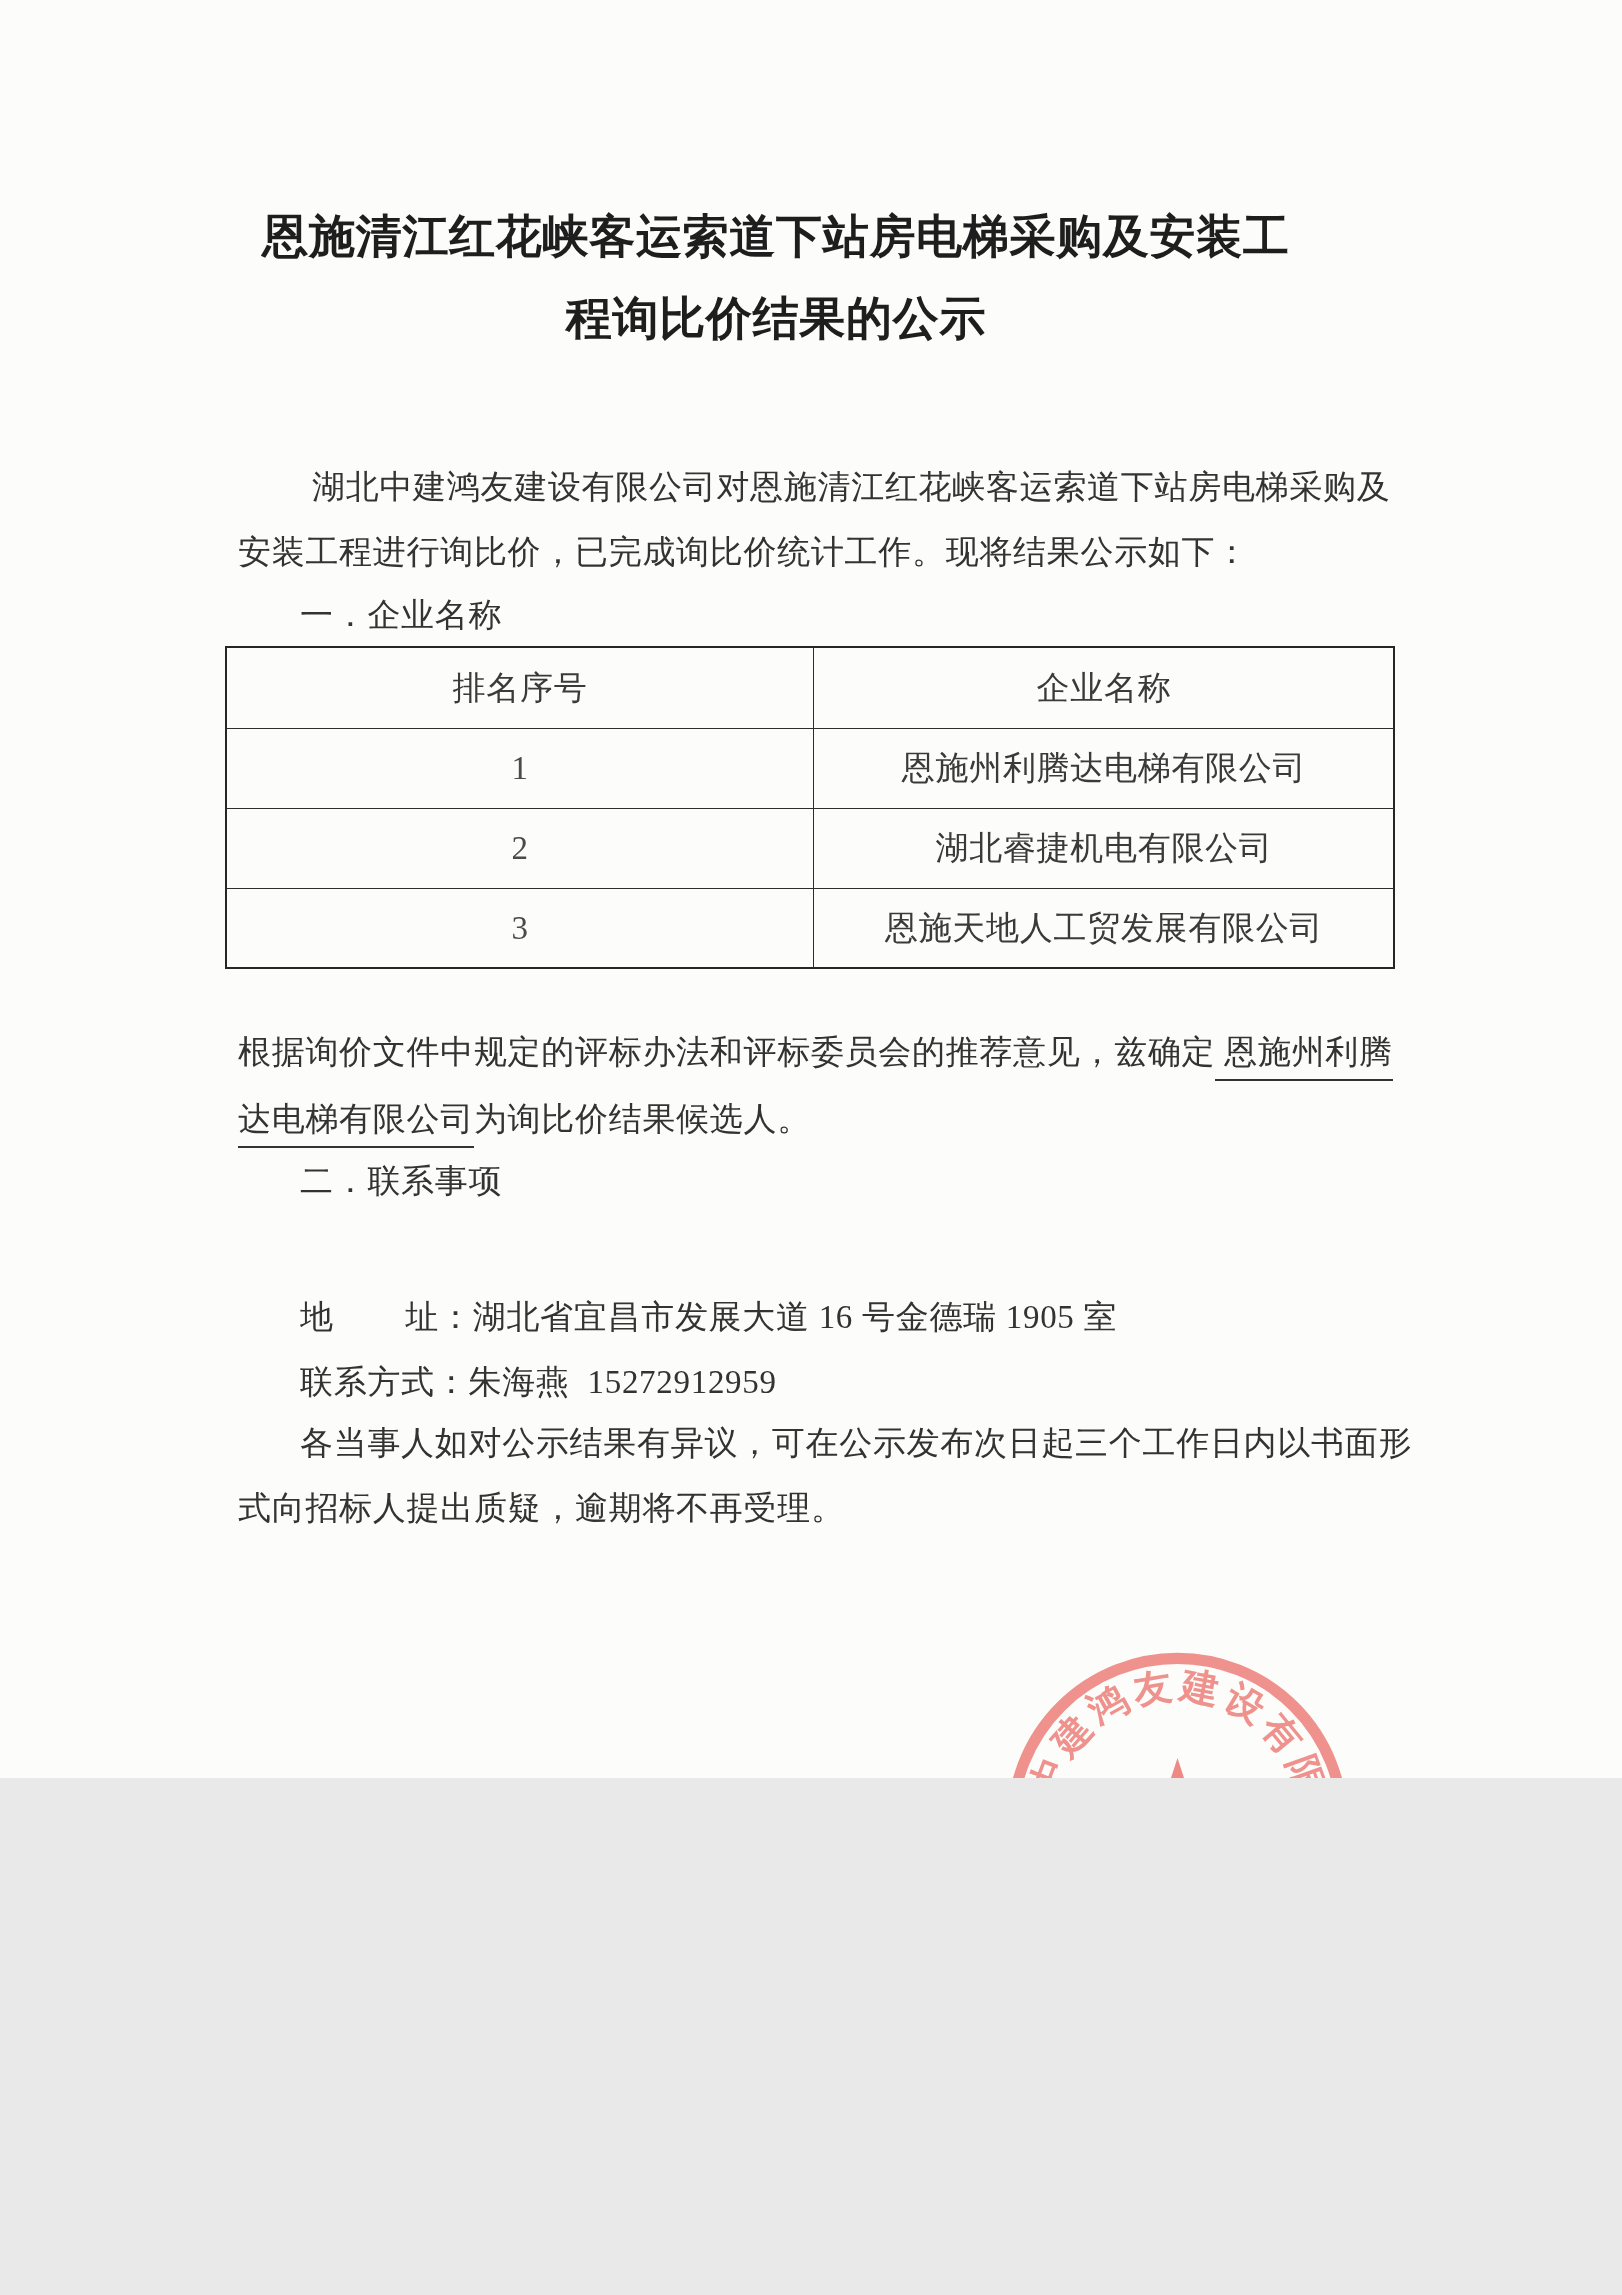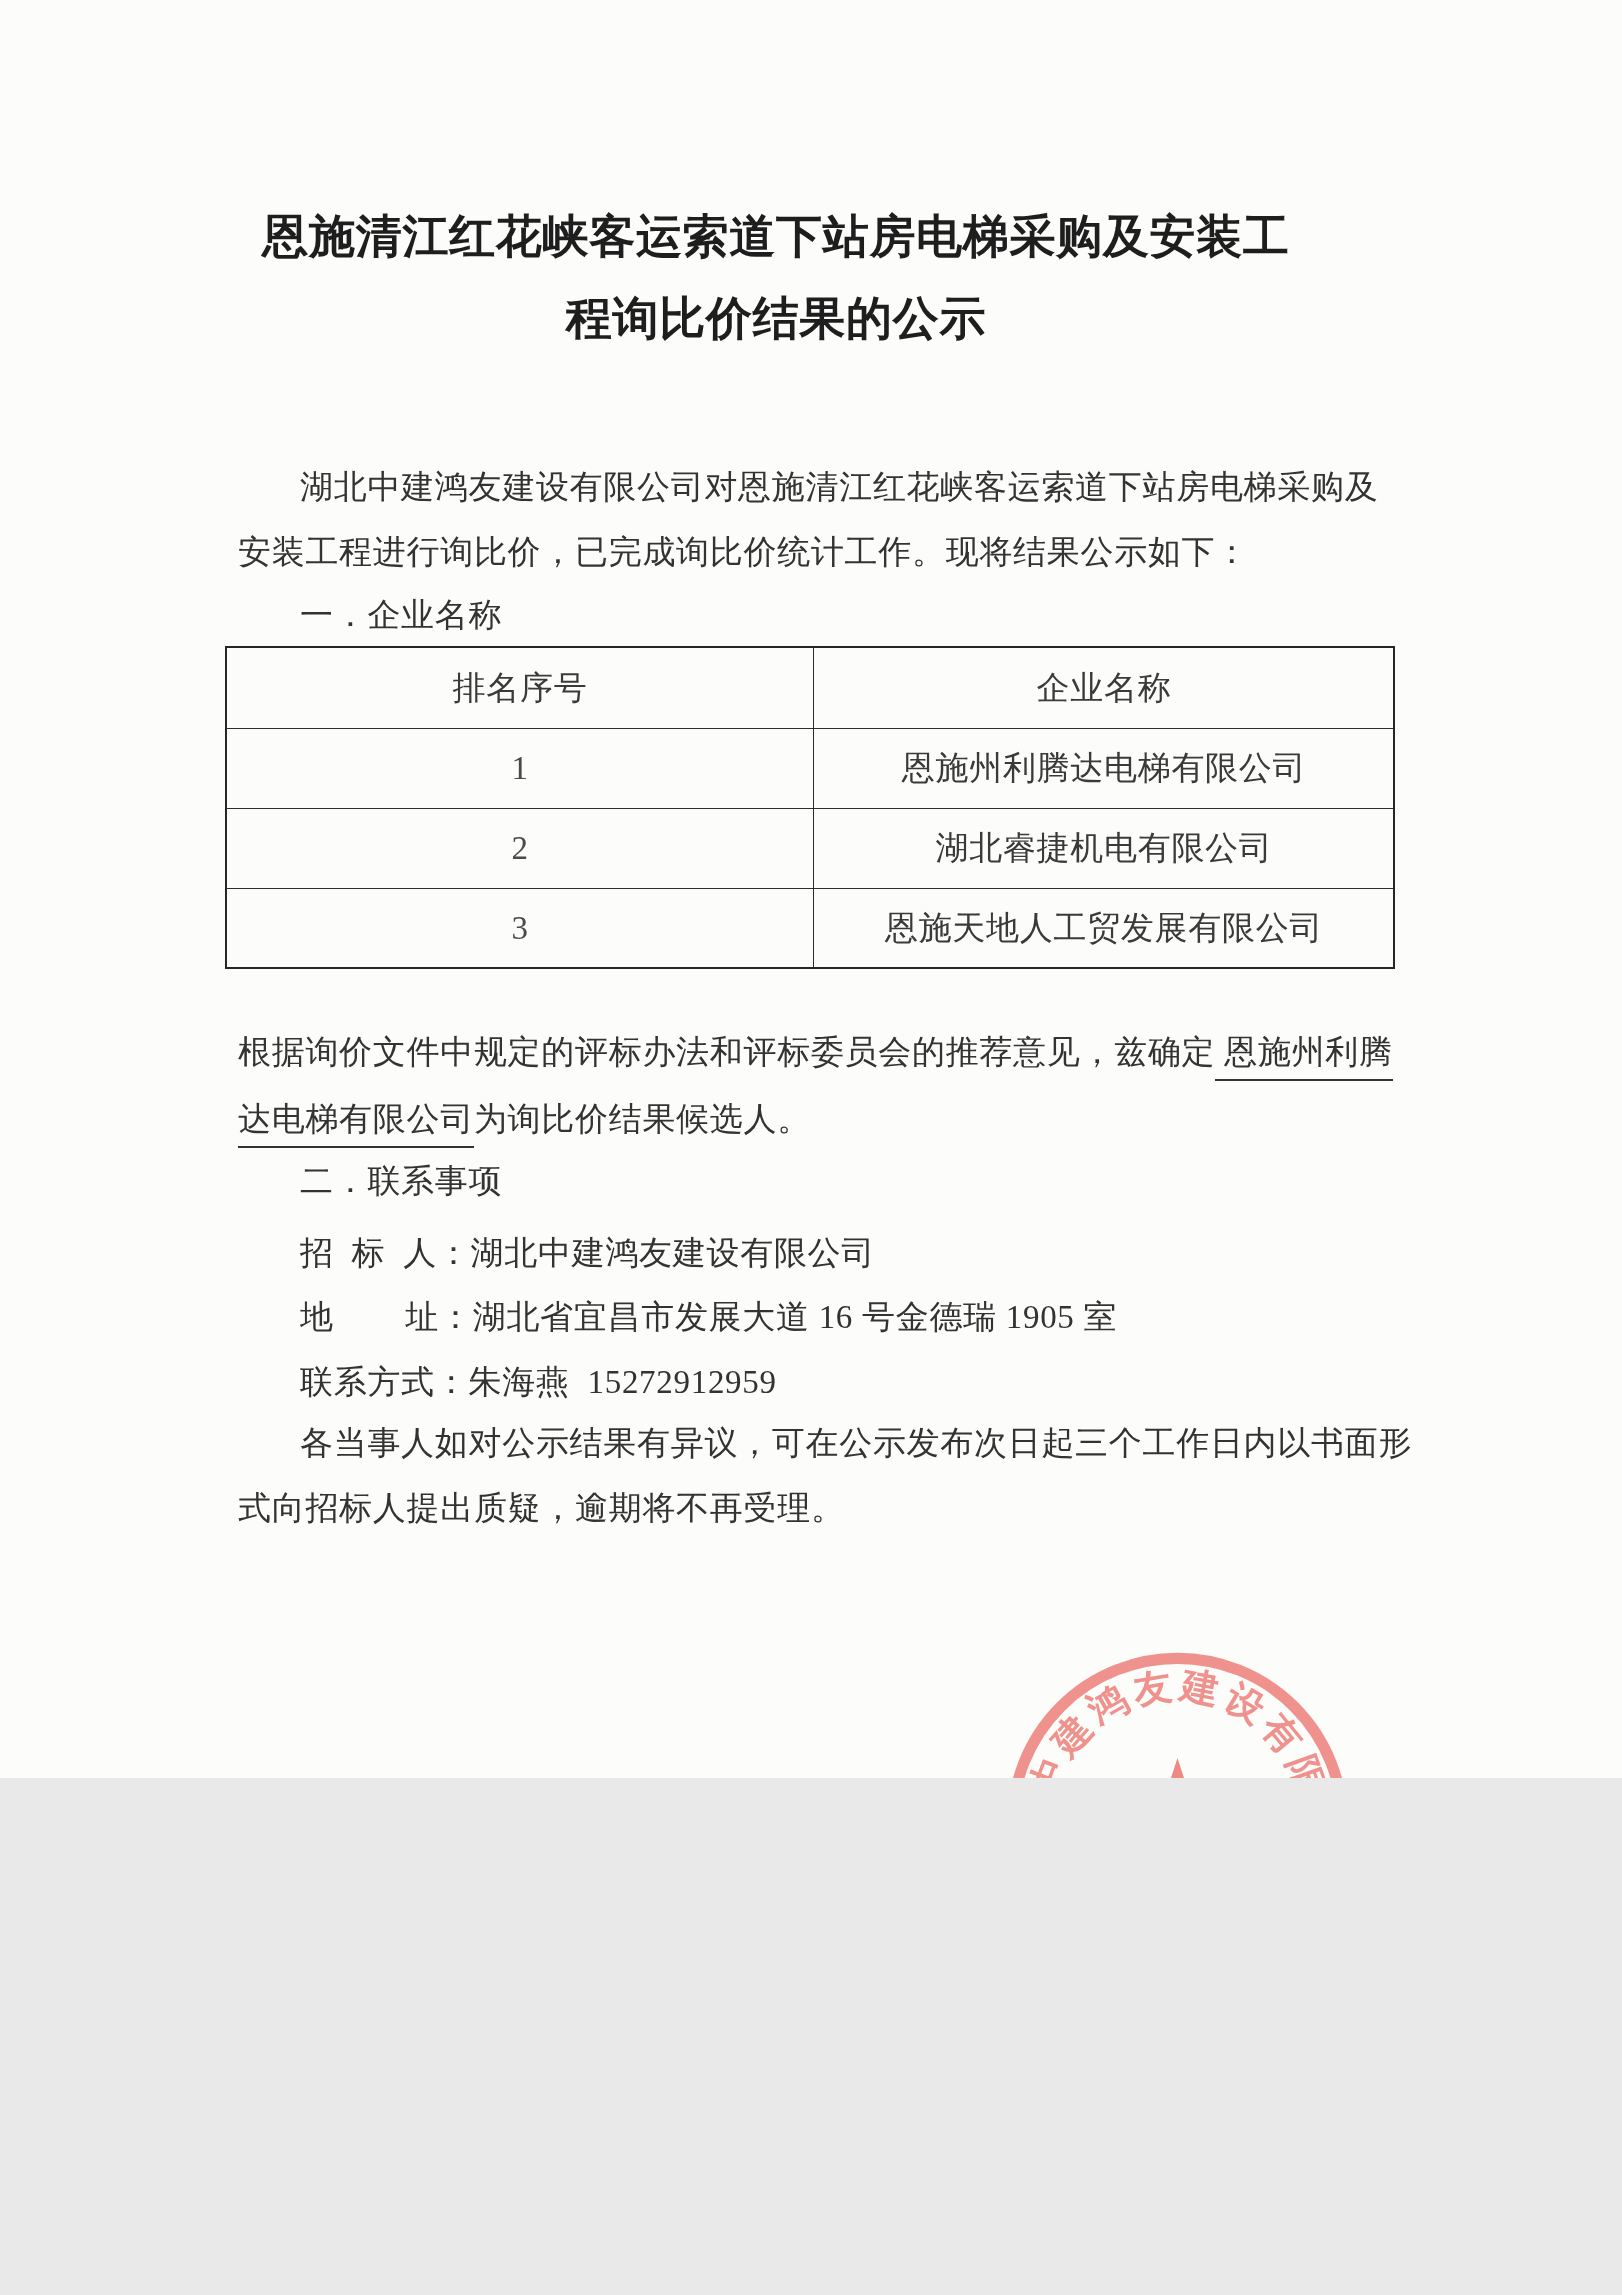--- a/index.html
+++ b/index.html
@@ -73,21 +73,21 @@
 </head>
 <body>
 
 <div class="page">
 
   <div class="title-block">
     <div class="title-line">恩施清江红花峡客运索道下站房电梯采购及安装工</div>
     <div class="title-line">程询比价结果的公示</div>
   </div>
 
-  <div class="line" style="left:300px;top:455px;">湖北中建鸿友建设有限公司对恩施清江红花峡客运索道下站房电梯采购及</div>
+  <div class="line" style="left:312px;top:455px;">湖北中建鸿友建设有限公司对恩施清江红花峡客运索道下站房电梯采购及</div>
   <div class="line" style="left:238px;top:520px;">安装工程进行询比价，已完成询比价统计工作。现将结果公示如下：</div>
 
   <div class="line" style="left:300px;top:583px;">一．企业名称</div>
 
   <div class="result-table">
     <div class="cell first-row">排名序号</div>
     <div class="cell first-row col2">企业名称</div>
 
     <div class="cell rank-cell">1</div>
     <div class="cell col2">恩施州利腾达电梯有限公司</div>
@@ -97,21 +97,20 @@
 
     <div class="cell rank-cell">3</div>
     <div class="cell col2">恩施天地人工贸发展有限公司</div>
   </div>
 
   <div class="line" style="left:238px;top:1020px;"><span>根据询价文件中规定的评标办法和评标委员会的推荐意见，兹确定</span><span class="u"> 恩施州利腾</span></div>
   <div class="line" style="left:238px;top:1087px;text-align:right;"><span class="u">达电梯有限公司</span><span>为询比价结果候选人。</span></div>
 
   <div class="line" style="left:300px;top:1149px;">二．联系事项</div>
 
-  <div class="line" style="left:300px;top:1221px;"><span>招  标  人：</span><span>湖北中建鸿友建设有限公司</span></div>
   <div class="line" style="left:300px;top:1285px;"><span>地        址：</span><span>湖北省宜昌市发展大道 16 号金德瑞 1905 室</span></div>
   <div class="line" style="left:300px;top:1350px;"><span>联系方式：</span><span>朱海燕  15272912959</span></div>
 
   <div class="line" style="left:300px;top:1411px;">各当事人如对公示结果有异议，可在公示发布次日起三个工作日内以书面形</div>
   <div class="line" style="left:238px;top:1476px;">式向招标人提出质疑，逾期将不再受理。</div>
 
   <div class="sig-line" style="left:913px;top:1795px;">湖北中建鸿友建设有限公司</div>
   <div class="sig-line" style="left:1016px;top:1861px;">2022 年 8 月 2 日</div>
 
   <svg class="seal" viewBox="0 0 560 560" aria-hidden="true">

